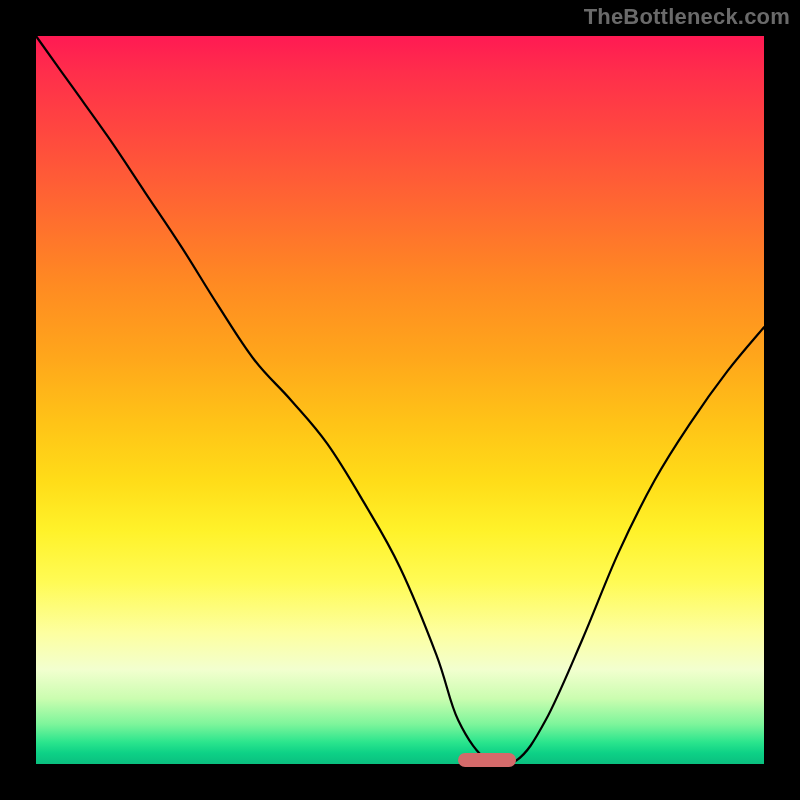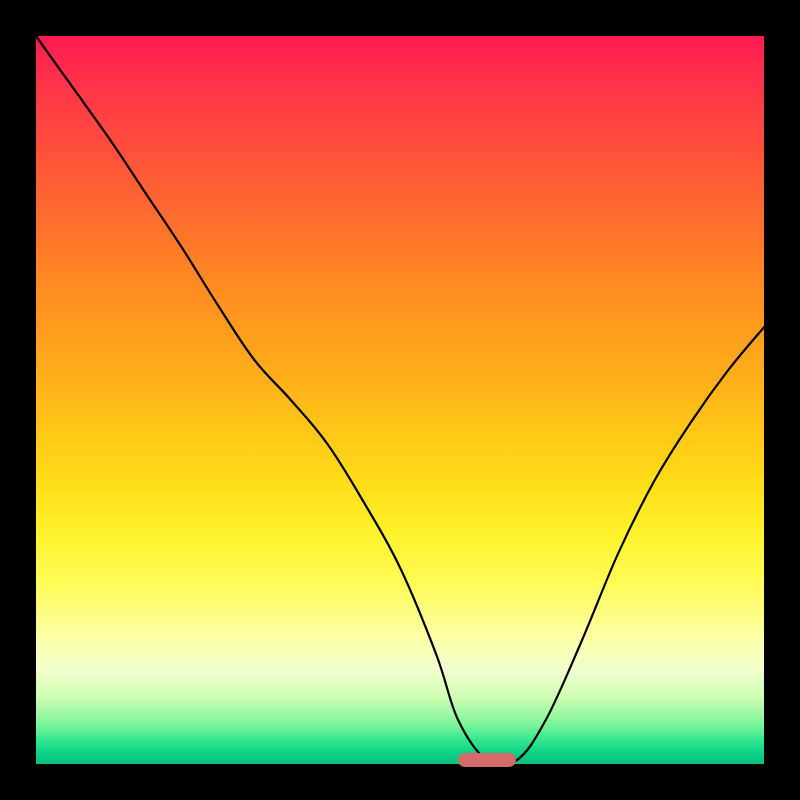--- a/index.html
+++ b/index.html
@@ -75,20 +75,21 @@
     width: 50px;
     height: 14px;
     border-radius: 7px;
     background: #d46a6a;
   }
 </style>
 </head>
 <body>
 
 <div class="container">
+  <div class="watermark">TheBottleneck.com</div>
 
   <div class="plot-frame">
     <div class="gradient-area"></div>
 
     <svg class="curve" viewBox="0 0 728 728" preserveAspectRatio="none">
       <path id="curve-path" fill="none" stroke="#000" stroke-width="2.2" stroke-linecap="round" stroke-linejoin="round" d="M 0 0 C 6.552 9.172799999999986, 23.296 32.61439999999993, 36.4 50.95999999999992 C 49.504 69.30559999999991, 59.696 82.91919999999995, 72.8 101.91999999999996 C 85.904 120.92079999999997, 96.096 136.86399999999998, 109.2 156.51999999999998 C 122.304 176.176, 132.49599999999998 190.8088, 145.6 211.12 C 158.704 231.43120000000002, 168.896 249.04880000000003, 182 269.36 C 195.104 289.6712, 205.29600000000002 306.9248, 218.4 323.96 C 231.504 340.99519999999995, 241.696 348.9304, 254.79999999999998 364 C 267.904 379.0696, 278.096 389.3344, 291.2 407.68 C 304.304 426.0256, 314.49600000000004 443.6432, 327.6 465.92 C 340.704 488.19680000000005, 350.896 503.92160000000007, 364 531.44 C 377.104 558.9584000000001, 389.9168 591.2815999999999, 400.40000000000003 618.8 C 410.88320000000004 646.3184, 413.06719999999996 665.3192, 422.23999999999995 684.32 C 431.41279999999995 703.3208000000001, 440.8768 717.1528000000001, 451.36 724.36 C 461.8432 731.5672, 469.9968 731.5672, 480.48 724.36 C 490.96320000000003 717.1528000000001, 497.8064 705.9416000000001, 509.59999999999997 684.32 C 521.3936 662.6984, 532.896 634.3792, 546 604.24 C 559.104 574.1008, 569.2959999999999 545.7088, 582.4 516.88 C 595.504 488.0512, 605.6959999999999 467.6672, 618.8 444.08 C 631.904 420.4928, 642.096 405.49600000000004, 655.2 385.84000000000003 C 668.3040000000001 366.184, 678.496 351.9152, 691.6 334.88 C 704.7040000000001 317.84479999999996, 721.448 299.06239999999997, 728 291.2"></path>
     </svg>
 
     <div id="marker" class="marker" style="left: 422.24px; width: 58.24px; top: 717.36px;"></div>
   </div>

